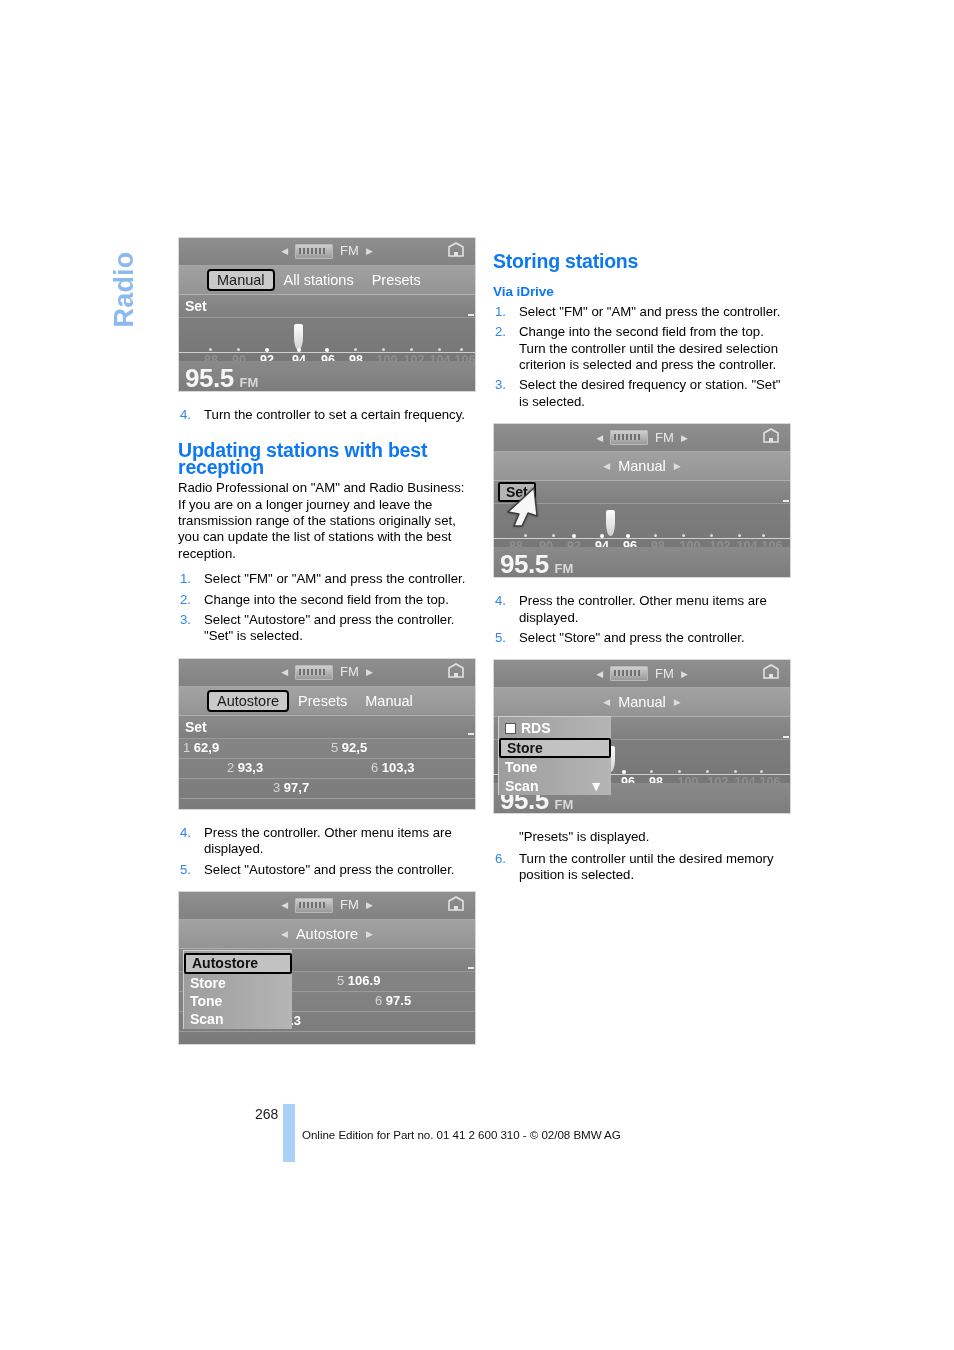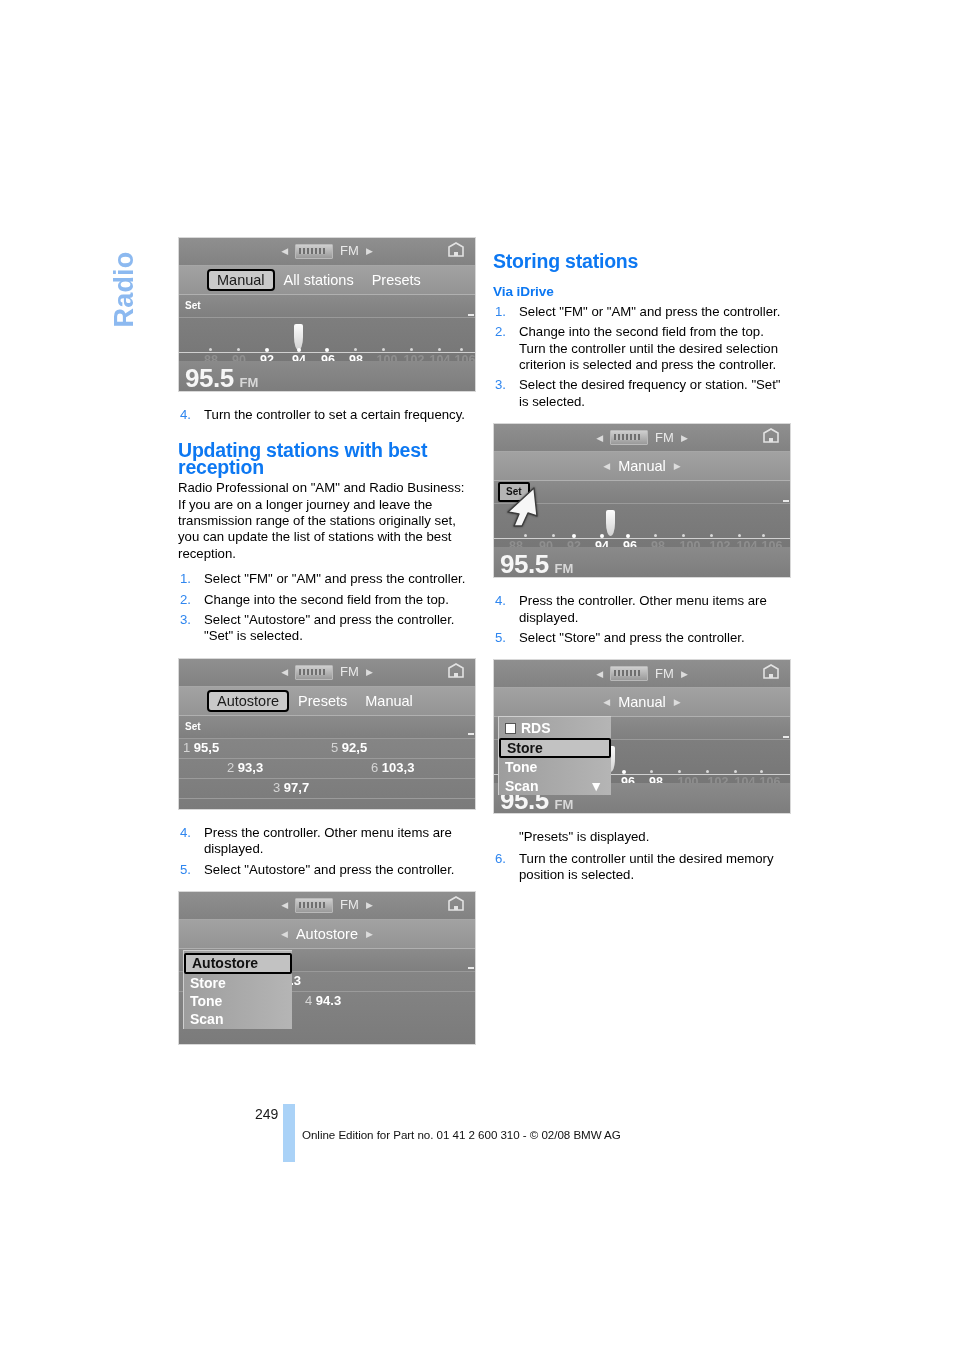--- a/index.html
+++ b/index.html
@@ -152,21 +152,21 @@
 
   
   .sb-set {
     height: 22px;
     background: linear-gradient(#8b8b8b,#7f7f7f);
     border-bottom: 1px solid #9a9a9a;
     display: flex; align-items: center;
     position: relative;
   }
   .sb-set .settxt {
-    font-size: 10px; font-weight: bold; color: #fff;
+    font-size: 14px; font-weight: bold; color: #fff;
     padding-left: 6px;
   }
   .sb-set .settxt.boxed {
     border: 2px solid #000;
     background: #b4b4b4;
     color: #111;
     padding: 0 6px;
     margin-left: 4px;
     border-radius: 2px;
   }
@@ -419,21 +419,21 @@
     <div class="sb-row2">
       <span class="tab sel">Autostore</span>
       <span class="tab">Presets</span>
       <span class="tab">Manual</span>
     </div>
     <div class="sb-set">
       <span class="settxt">Set</span>
     </div>
     <div class="sb-presets" style="height:75px">
       <div class="prow">
-        <span class="p" style="left:4px"><i>1</i>&nbsp;<b>95,5</b></span>
+        <span class="p" style="left:4px"><i>1</i>&nbsp;<b>62,9</b></span>
         <span class="p" style="left:152px"><i>5</i>&nbsp;<b>92,5</b></span>
       </div>
       <div class="prow">
         <span class="p" style="left:48px"><i>2</i>&nbsp;<b>93,3</b></span>
         <span class="p" style="left:192px"><i>6</i>&nbsp;<b>103,3</b></span>
       </div>
       <div class="prow">
         <span class="p" style="left:94px"><i>3</i>&nbsp;<b>97,7</b></span>
       </div>
     </div>
@@ -471,24 +471,27 @@
     <div class="sb-row2 center">
       <div class="field-nav">
         <span class="arr">◀</span>
         <span>Autostore</span>
         <span class="arr">▶</span>
       </div>
     </div>
     <div class="sb-set"></div>
     <div class="sb-presets" style="height:79px">
       <div class="prow">
+        <span class="p" style="left:158px"><i>5</i>&nbsp;<b>106.9</b></span>
+      </div>
+      <div class="prow">
+        <span class="p" style="left:196px"><i>6</i>&nbsp;<b>97.5</b></span>
+      </div>
+      <div class="prow">
         <span class="p" style="left:104px"><b>2.3</b></span>
-      </div>
-      <div class="prow" style="border:none">
-        <span class="p" style="left:126px"><i>4</i>&nbsp;<b>94.3</b></span>
       </div>
     </div>
     <div class="popup" style="top:58px;">
       <div class="mi sel">Autostore</div>
       <div class="mi">Store</div>
       <div class="mi">Tone</div>
       <div class="mi">Scan</div>
     </div>
     <div class="shot-caption">​</div>
   </div>
@@ -667,15 +670,15 @@
 
   <ol class="steps">
     <li>
       <span class="num">6.</span>
       <span class="txt">Turn the controller until the desired memory position is selected.</span>
     </li>
   </ol>
 
 </div>
 
-<div class="pagenum">249</div>
+<div class="pagenum">268</div>
 <div class="page-bar"></div>
 <div class="footer-text">Online Edition for Part no. 01 41 2 600 310 - © 02/08 BMW AG</div>
 
 </body></html>

